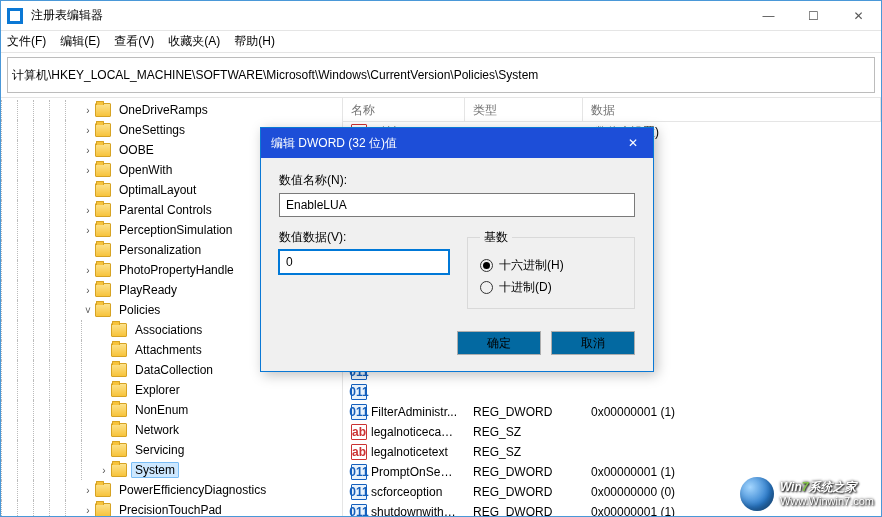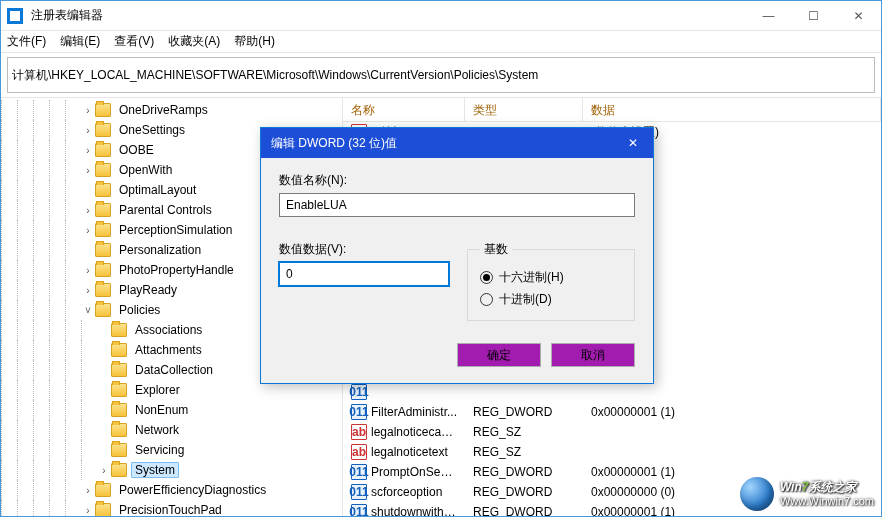--- a/index.html
+++ b/index.html
@@ -31,46 +31,46 @@
 .tree-row { height: 20px; display:flex; align-items:center; white-space:nowrap; }
 .tree-row .twisty { width:14px; text-align:center; color:#555; font-size:10px; }
 .tree-row .folder { width:16px; height:14px; margin-right:4px; background: linear-gradient(#fce28c,#f7c33b); border:1px solid #d6a324; border-radius:1px; position:relative; }
 .tree-row .folder::before { content:""; position:absolute; top:-3px; left:0; width:6px; height:3px; background:#f7c33b; border:1px solid #d6a324; border-bottom:none; border-radius:1px 1px 0 0;}
 .tree-row.selected .label-box { background:#cde8ff; border:1px solid #7abdf5; padding:0 3px; border-radius:1px;}
 .tree-row .label-box { padding:0 4px; }
 .guide { display:inline-block; width:16px; border-left:1px dotted #bbb; height:20px; }
 
 
 .list-header { display:flex; height:24px; border-bottom:1px solid #e5e5e5; background:#fff; position:sticky; top:0; }
-.list-header .col { padding:4px 8px; border-right:1px solid #e5e5e5; color:#a16207; }
+.list-header .col { padding:4px 8px; border-right:1px solid #e5e5e5; color:#737373; }
 .col-name { width:122px; } .col-type { width:118px; } .col-data { flex:1; }
 .list-row { display:flex; height:20px; align-items:center; }
 .list-row .col { padding:0 8px; white-space:nowrap; overflow:hidden; text-overflow:ellipsis; }
 .list-row .icon { width:16px; height:16px; margin-right:4px; display:inline-flex; align-items:center; justify-content:center; border:1px solid #999; font-size:12px; font-weight:bold; border-radius:1px; }
 .list-row .icon.ab { color:#c33; border-color:#c33; background:#fff;}
 .list-row .icon.dw { color:#1560bd; border-color:#1560bd; background:#eaf3fc;}
 
 
 .dialog { position:absolute; left:260px; top:127px; width:394px; background:#f0f0f0; border:1px solid #0a78d5; box-shadow: 3px 3px 12px rgba(0,0,0,.25); }
 .dialog .dlg-title { height:30px; background:#1d4ed8; color:#fff; display:flex; align-items:center; padding:0 10px; font-size:12px; }
 .dialog .dlg-title .t { flex:1; }
 .dialog .dlg-close { width:40px; height:30px; display:flex; align-items:center; justify-content:center; color:#fff; margin-right:-10px; }
 .dialog .dlg-body { padding:14px 18px 16px; }
 .dlg-label { margin-bottom:4px; }
-.dlg-input { width:100%; height:24px; border:1px solid #7a7a7a; padding:2px 6px; background:#fff; margin-bottom:24px; }
+.dlg-input { width:100%; height:24px; border:1px solid #7a7a7a; padding:2px 6px; background:#fff; margin-bottom:12px; }
 .dlg-input.short { width:170px; }
 .dlg-input.focus { border:1px solid #0078d7; outline:1px solid #0078d7; }
 .dlg-row { display:flex; gap:18px; }
 .fieldset { border:1px solid #d9d9d9; padding:8px 12px 10px; }
 .fieldset legend { padding:0 4px; }
 .radio-row { display:flex; align-items:center; gap:6px; height:22px; }
 .radio { width:13px; height:13px; border:1px solid #333; border-radius:50%; display:inline-flex; align-items:center; justify-content:center; }
 .radio.checked::after { content:""; width:7px; height:7px; background:#000; border-radius:50%; }
 .dlg-buttons { display:flex; justify-content:flex-end; gap:10px; margin-top:22px; }
-.dlg-btn { width:84px; height:24px; background:#a21caf; border:1px solid #adadad; }
+.dlg-btn { width:84px; height:24px; background:#0369a1; border:1px solid #adadad; }
 
 
 .watermark { position:absolute; right:8px; bottom:6px; display:flex; align-items:center; gap:6px; opacity:.95; }
 .watermark .orb { width:34px; height:34px; border-radius:50%; background: radial-gradient(circle at 30% 30%, #9fd4ff, #1e73c8 60%, #0c4e8e); box-shadow: inset -3px -4px 6px rgba(0,0,0,.3), 0 0 0 2px rgba(255,255,255,.6);}
 .watermark .txt { text-align:left; line-height:14px; }
 .watermark .txt .l1 { font-size:13px; font-weight:bold; font-style:italic; color:#fff; text-shadow:1px 1px 2px #000,0 0 3px #000; }
 .watermark .txt .l1 .seven{ color:#7fc241;}
 .watermark .txt .l2 { font-size:11px; color:#fff; text-shadow:1px 1px 2px #000,0 0 3px #000; }
 
 ::-webkit-scrollbar { width:17px; background:#f0f0f0;}

